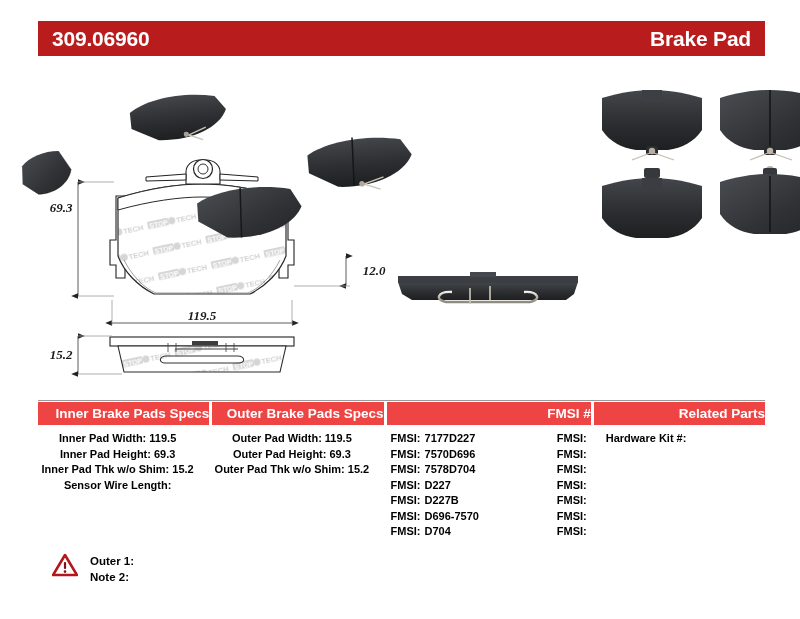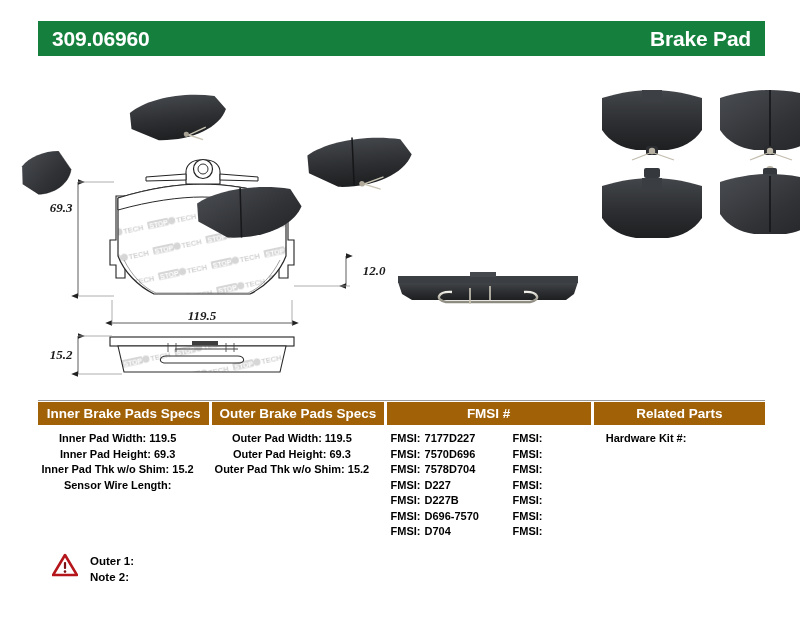--- a/index.html
+++ b/index.html
@@ -15,21 +15,21 @@
     overflow: hidden;
   }
 
   
   #header-bar {
     position: absolute;
     left: 38px;
     top: 21px;
     width: 727px;
     height: 35px;
-    background: #15803d;
+    background: #b91c1c;
     display: flex;
     align-items: center;
     justify-content: space-between;
     box-sizing: border-box;
     padding: 0 14px;
   }
   #header-bar .hdr-text {
     color: #ffffff;
     font-size: 21px;
     font-weight: bold;
@@ -69,27 +69,27 @@
     width: 727px;
     height: 1px;
     background: #9a9a9a;
   }
   .table-head-row {
     display: flex;
     width: 100%;
     gap: 3px;
   }
   .th {
-    background: #a16207;
+    background: #ef4444;
     color: #ffffff;
     font-size: 13.5px;
     font-weight: bold;
     height: 23px;
     line-height: 23px;
-    text-align: center;
+    text-align: right;
     white-space: nowrap;
     overflow: hidden;
   }
   .col-inner  { width: 172px; }
   .col-outer  { width: 172px; }
   .col-fmsi   { width: 205px; }
   .col-rel    { width: 172px; }
 
   .table-body-row {
     display: flex;
@@ -105,20 +105,21 @@
     color: #000000;
     text-align: center;
     white-space: nowrap;
     line-height: 15.5px;
     padding-right: 12px;
   }
 
   .fmsi-grid {
     display: flex;
     padding-left: 4px;
+    justify-content: space-between;
   }
   .fmsi-col { display: flex; flex-direction: column; }
   .fmsi-col-a { width: 122px; }
   .fmsi-line {
     font-size: 11px;
     font-weight: bold;
     color: #000000;
     white-space: nowrap;
     line-height: 15.5px;
   }

